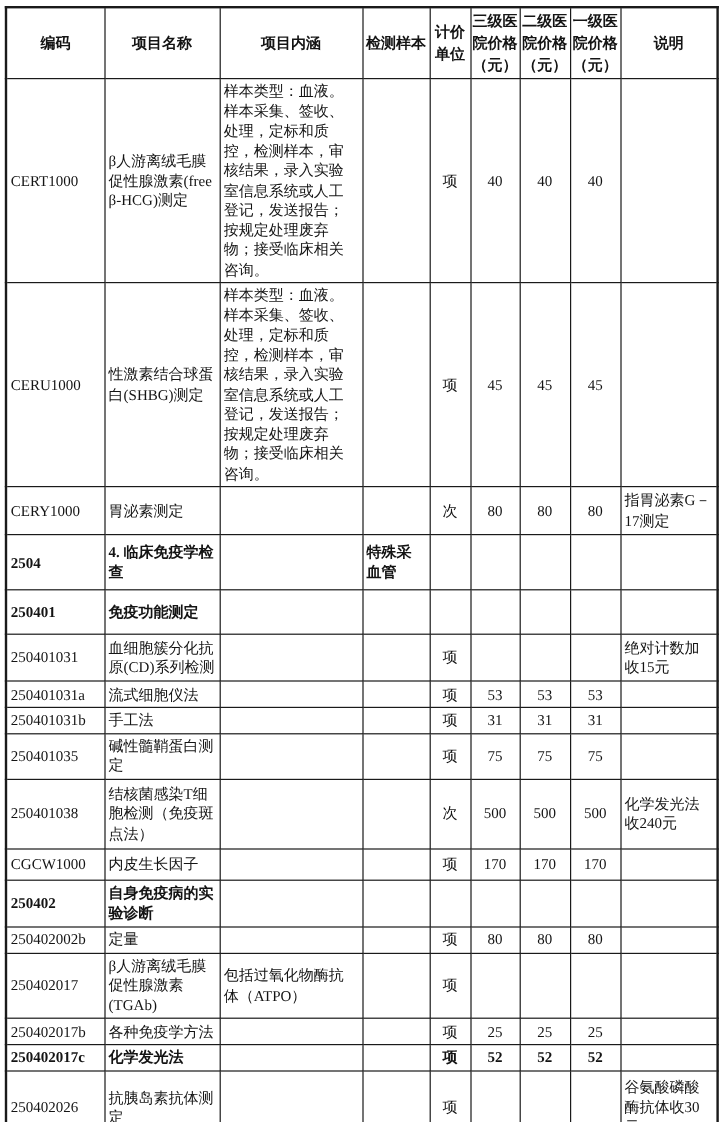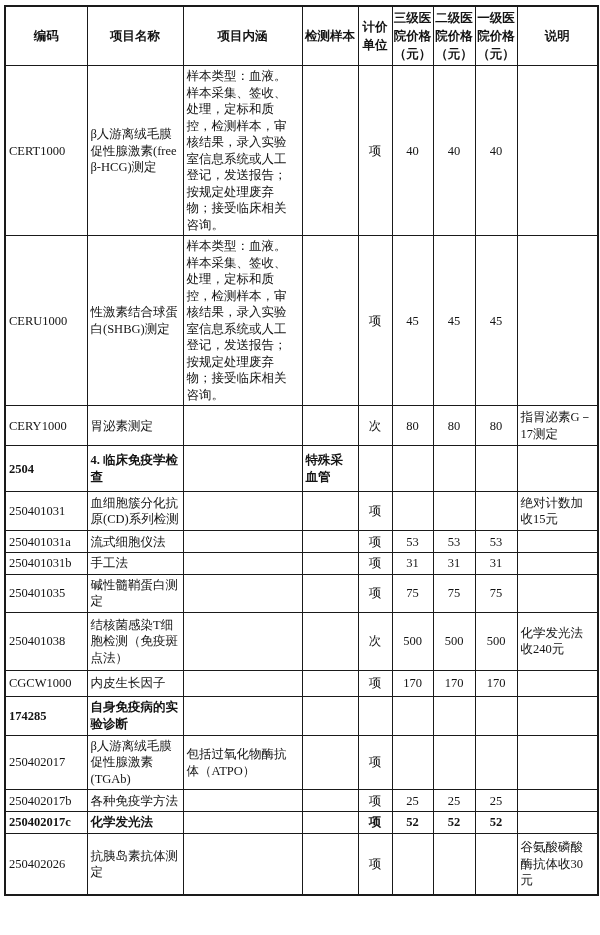--- a/index.html
+++ b/index.html
@@ -111,20 +111,31 @@
           <td class="l">2504</td>
           <td class="l">4. 临床免疫学检查</td>
           <td class="l"></td>
           <td class="l">特殊采血管</td>
           <td class="c"></td>
           <td class="c"></td>
           <td class="c"></td>
           <td class="c"></td>
           <td class="l"></td>
         </tr>
+        <tr class="bold" style="height: 37px;">
+          <td class="l">250401</td>
+          <td class="l">免疫功能测定</td>
+          <td class="l"></td>
+          <td class="l"></td>
+          <td class="c"></td>
+          <td class="c"></td>
+          <td class="c"></td>
+          <td class="c"></td>
+          <td class="l"></td>
+        </tr>
         <tr style="height: 39px;">
           <td class="l">250401031</td>
           <td class="l">血细胞簇分化抗原(CD)系列检测</td>
           <td class="l"></td>
           <td class="l"></td>
           <td class="c">项</td>
           <td class="c"></td>
           <td class="c"></td>
           <td class="c"></td>
           <td class="l">绝对计数加收15元</td>
@@ -178,28 +189,39 @@
           <td class="l">内皮生长因子</td>
           <td class="l"></td>
           <td class="l"></td>
           <td class="c">项</td>
           <td class="c">170</td>
           <td class="c">170</td>
           <td class="c">170</td>
           <td class="l"></td>
         </tr>
         <tr class="bold" style="height: 39px;">
-          <td class="l">174285</td>
+          <td class="l">250402</td>
           <td class="l">自身免疫病的实验诊断</td>
           <td class="l"></td>
           <td class="l"></td>
           <td class="c"></td>
           <td class="c"></td>
           <td class="c"></td>
           <td class="c"></td>
+          <td class="l"></td>
+        </tr>
+        <tr style="height: 22px;">
+          <td class="l">250402002b</td>
+          <td class="l">定量</td>
+          <td class="l"></td>
+          <td class="l"></td>
+          <td class="c">项</td>
+          <td class="c">80</td>
+          <td class="c">80</td>
+          <td class="c">80</td>
           <td class="l"></td>
         </tr>
         <tr style="height: 48px;">
           <td class="l">250402017</td>
           <td class="l">β人游离绒毛膜促性腺激素(TGAb)</td>
           <td class="l">包括过氧化物酶抗体（ATPO）</td>
           <td class="l"></td>
           <td class="c">项</td>
           <td class="c"></td>
           <td class="c"></td>

